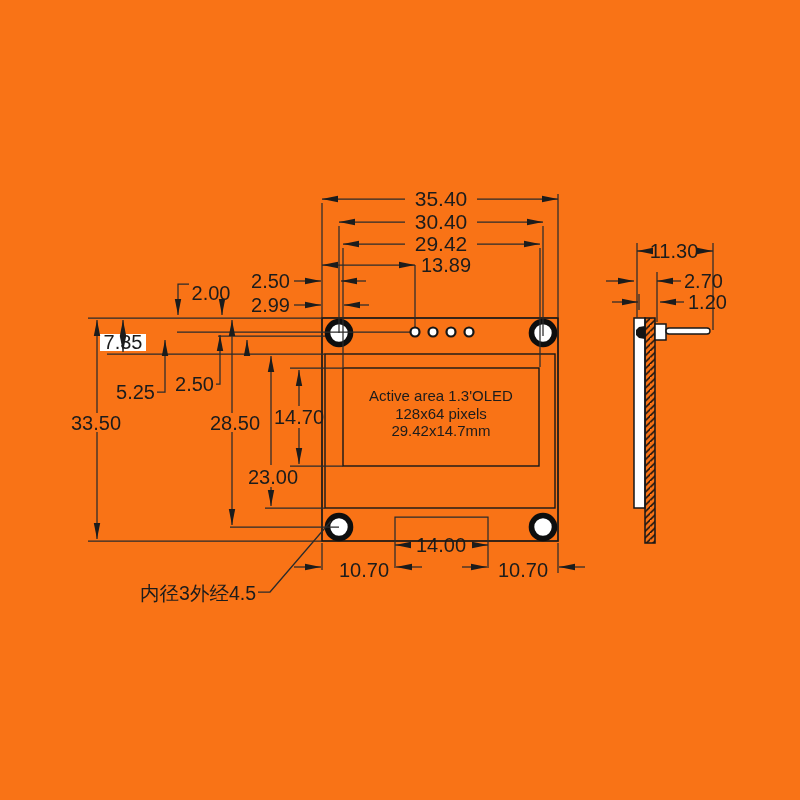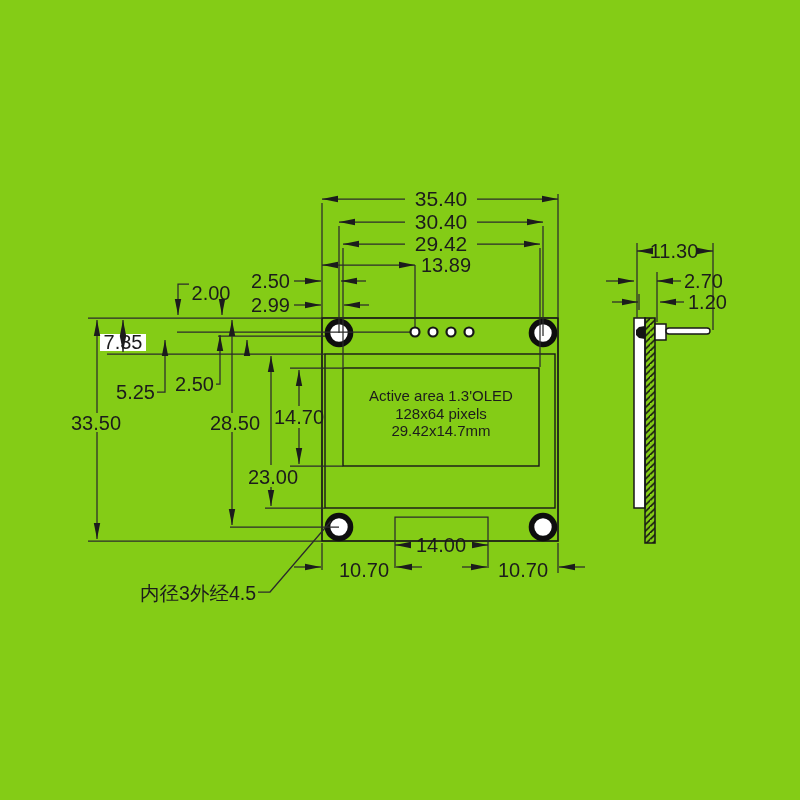--- a/index.html
+++ b/index.html
@@ -1,16 +1,16 @@
 <!DOCTYPE html>
 <html><head>
 <meta charset="utf-8">
 <style>
   html,body{margin:0;padding:0;background:#ffffff;}
-  .stage{position:relative;width:800px;height:800px;background:#84cc16;overflow:hidden;
+  .stage{position:relative;width:800px;height:800px;background:#f97316;overflow:hidden;
          font-family:"Liberation Sans", sans-serif;}
   svg{display:block}
   svg text{font-family:"Liberation Sans", sans-serif;fill:#1c1c1c;}
   .dim-t{font-size:20px;}
   .dim-big{font-size:21px;}
   .aa-t{font-size:15px;}
   .cjk-t{font-size:19.5px;}
   .outline{stroke:#171717;stroke-width:1.7;fill:none;}
   .thin{stroke:#2b2b2b;stroke-width:1.25;fill:none;}
   .hole{stroke:#0e0e0e;stroke-width:5.6;fill:#ffffff;}

